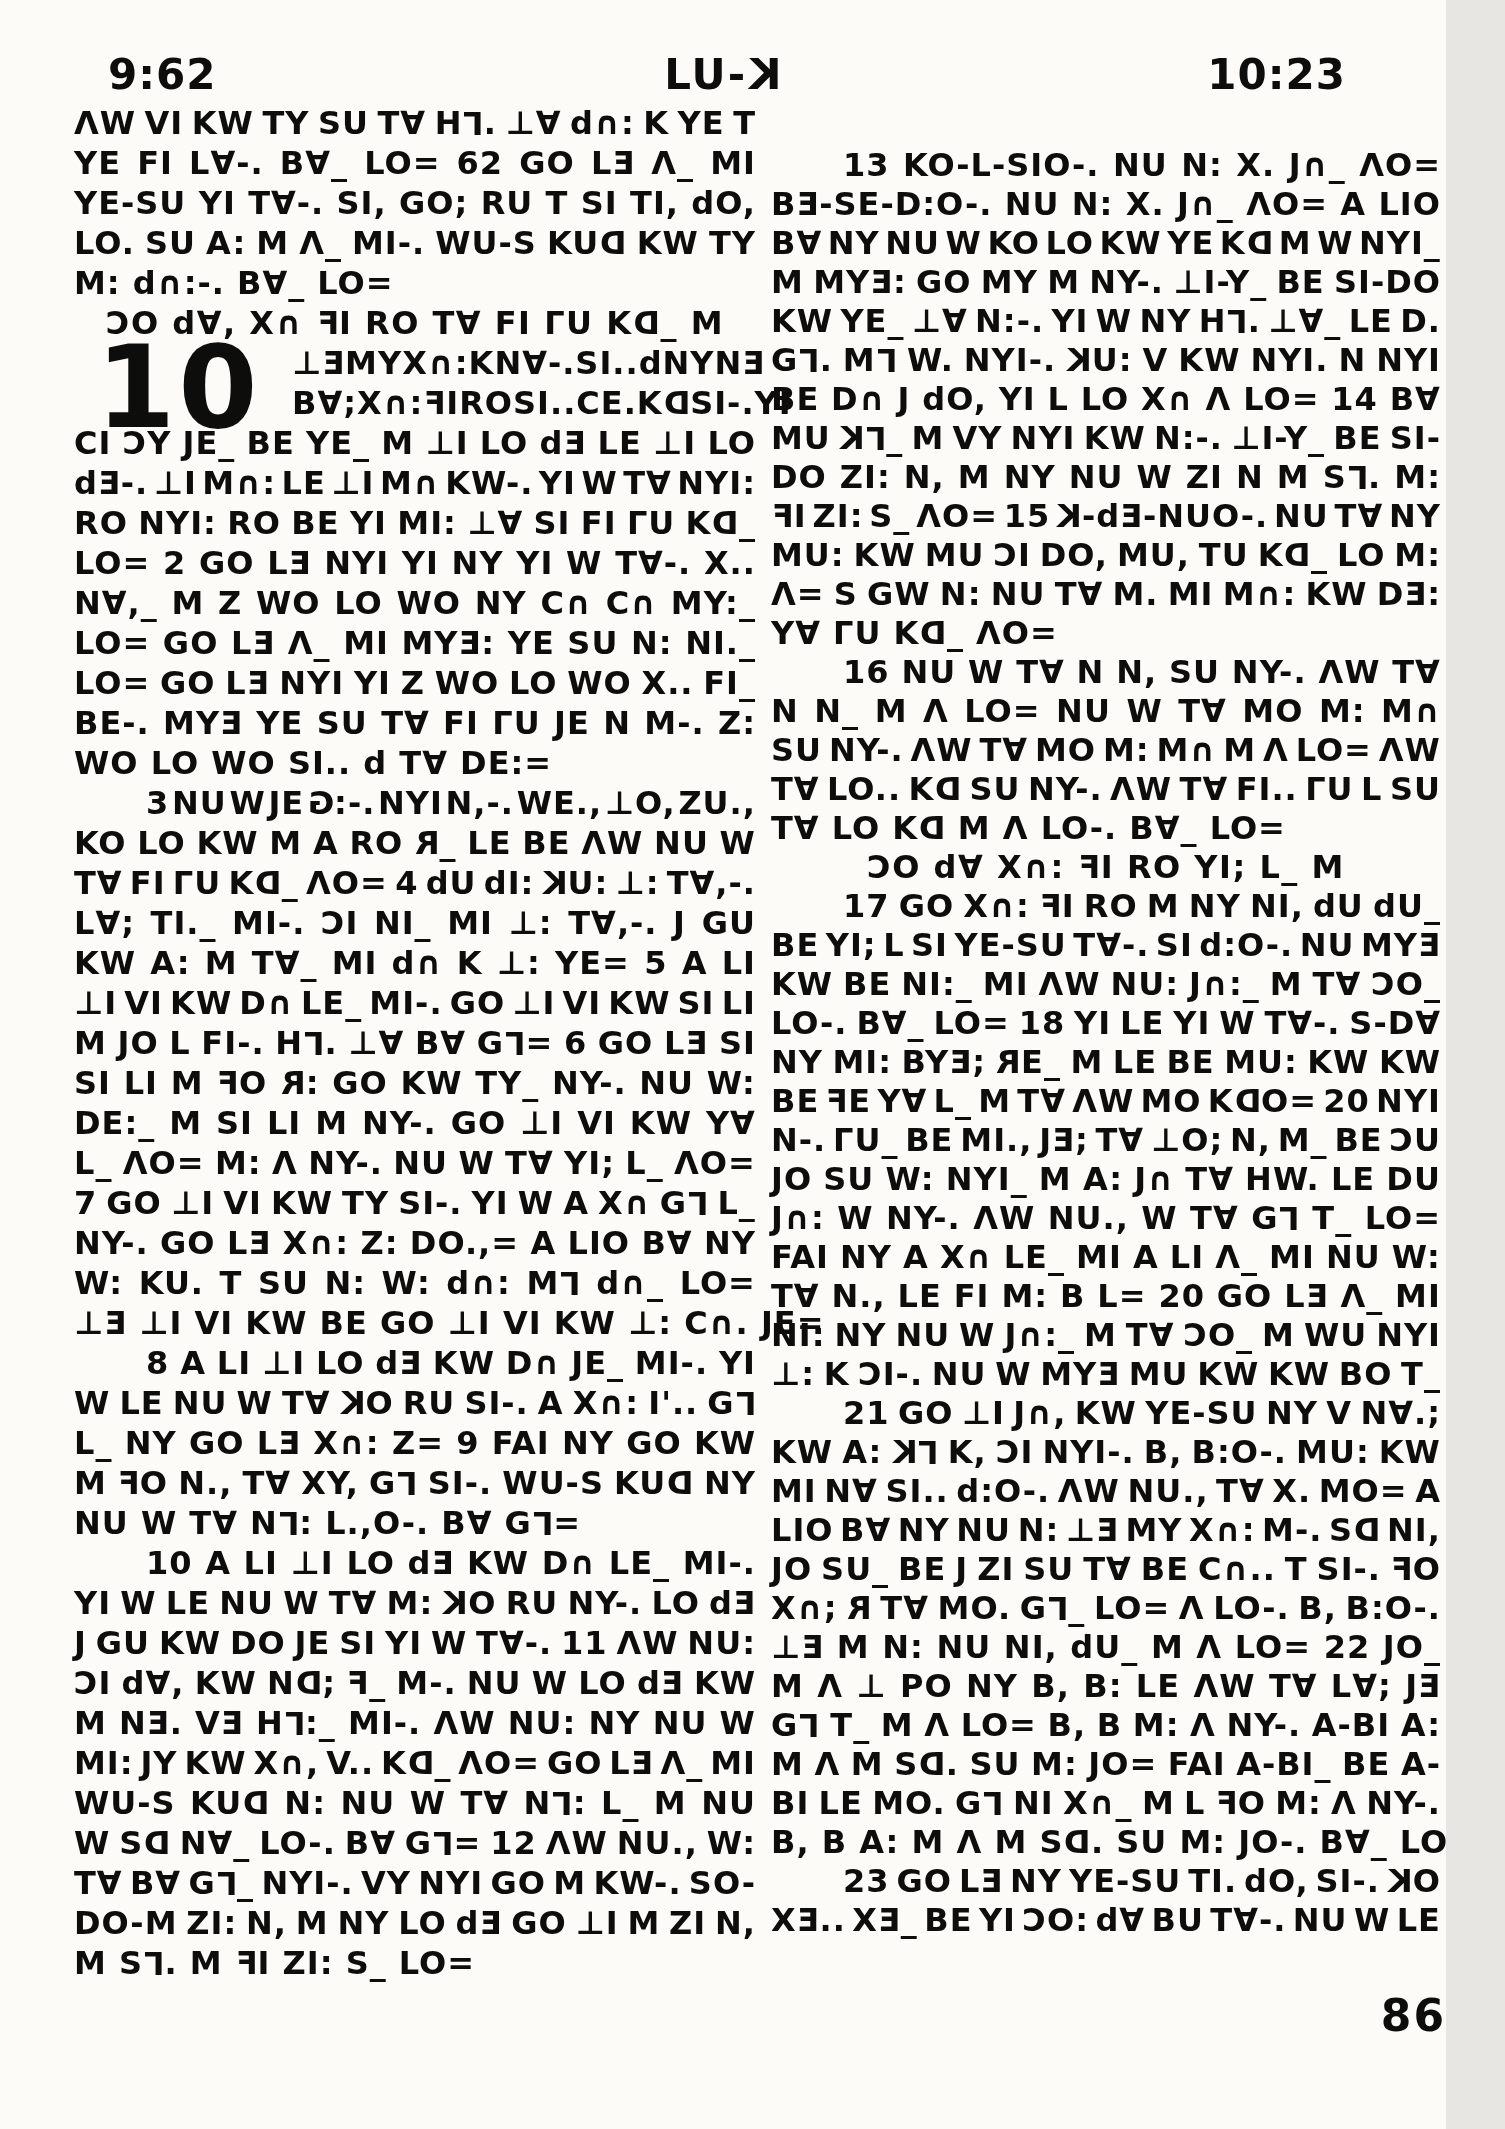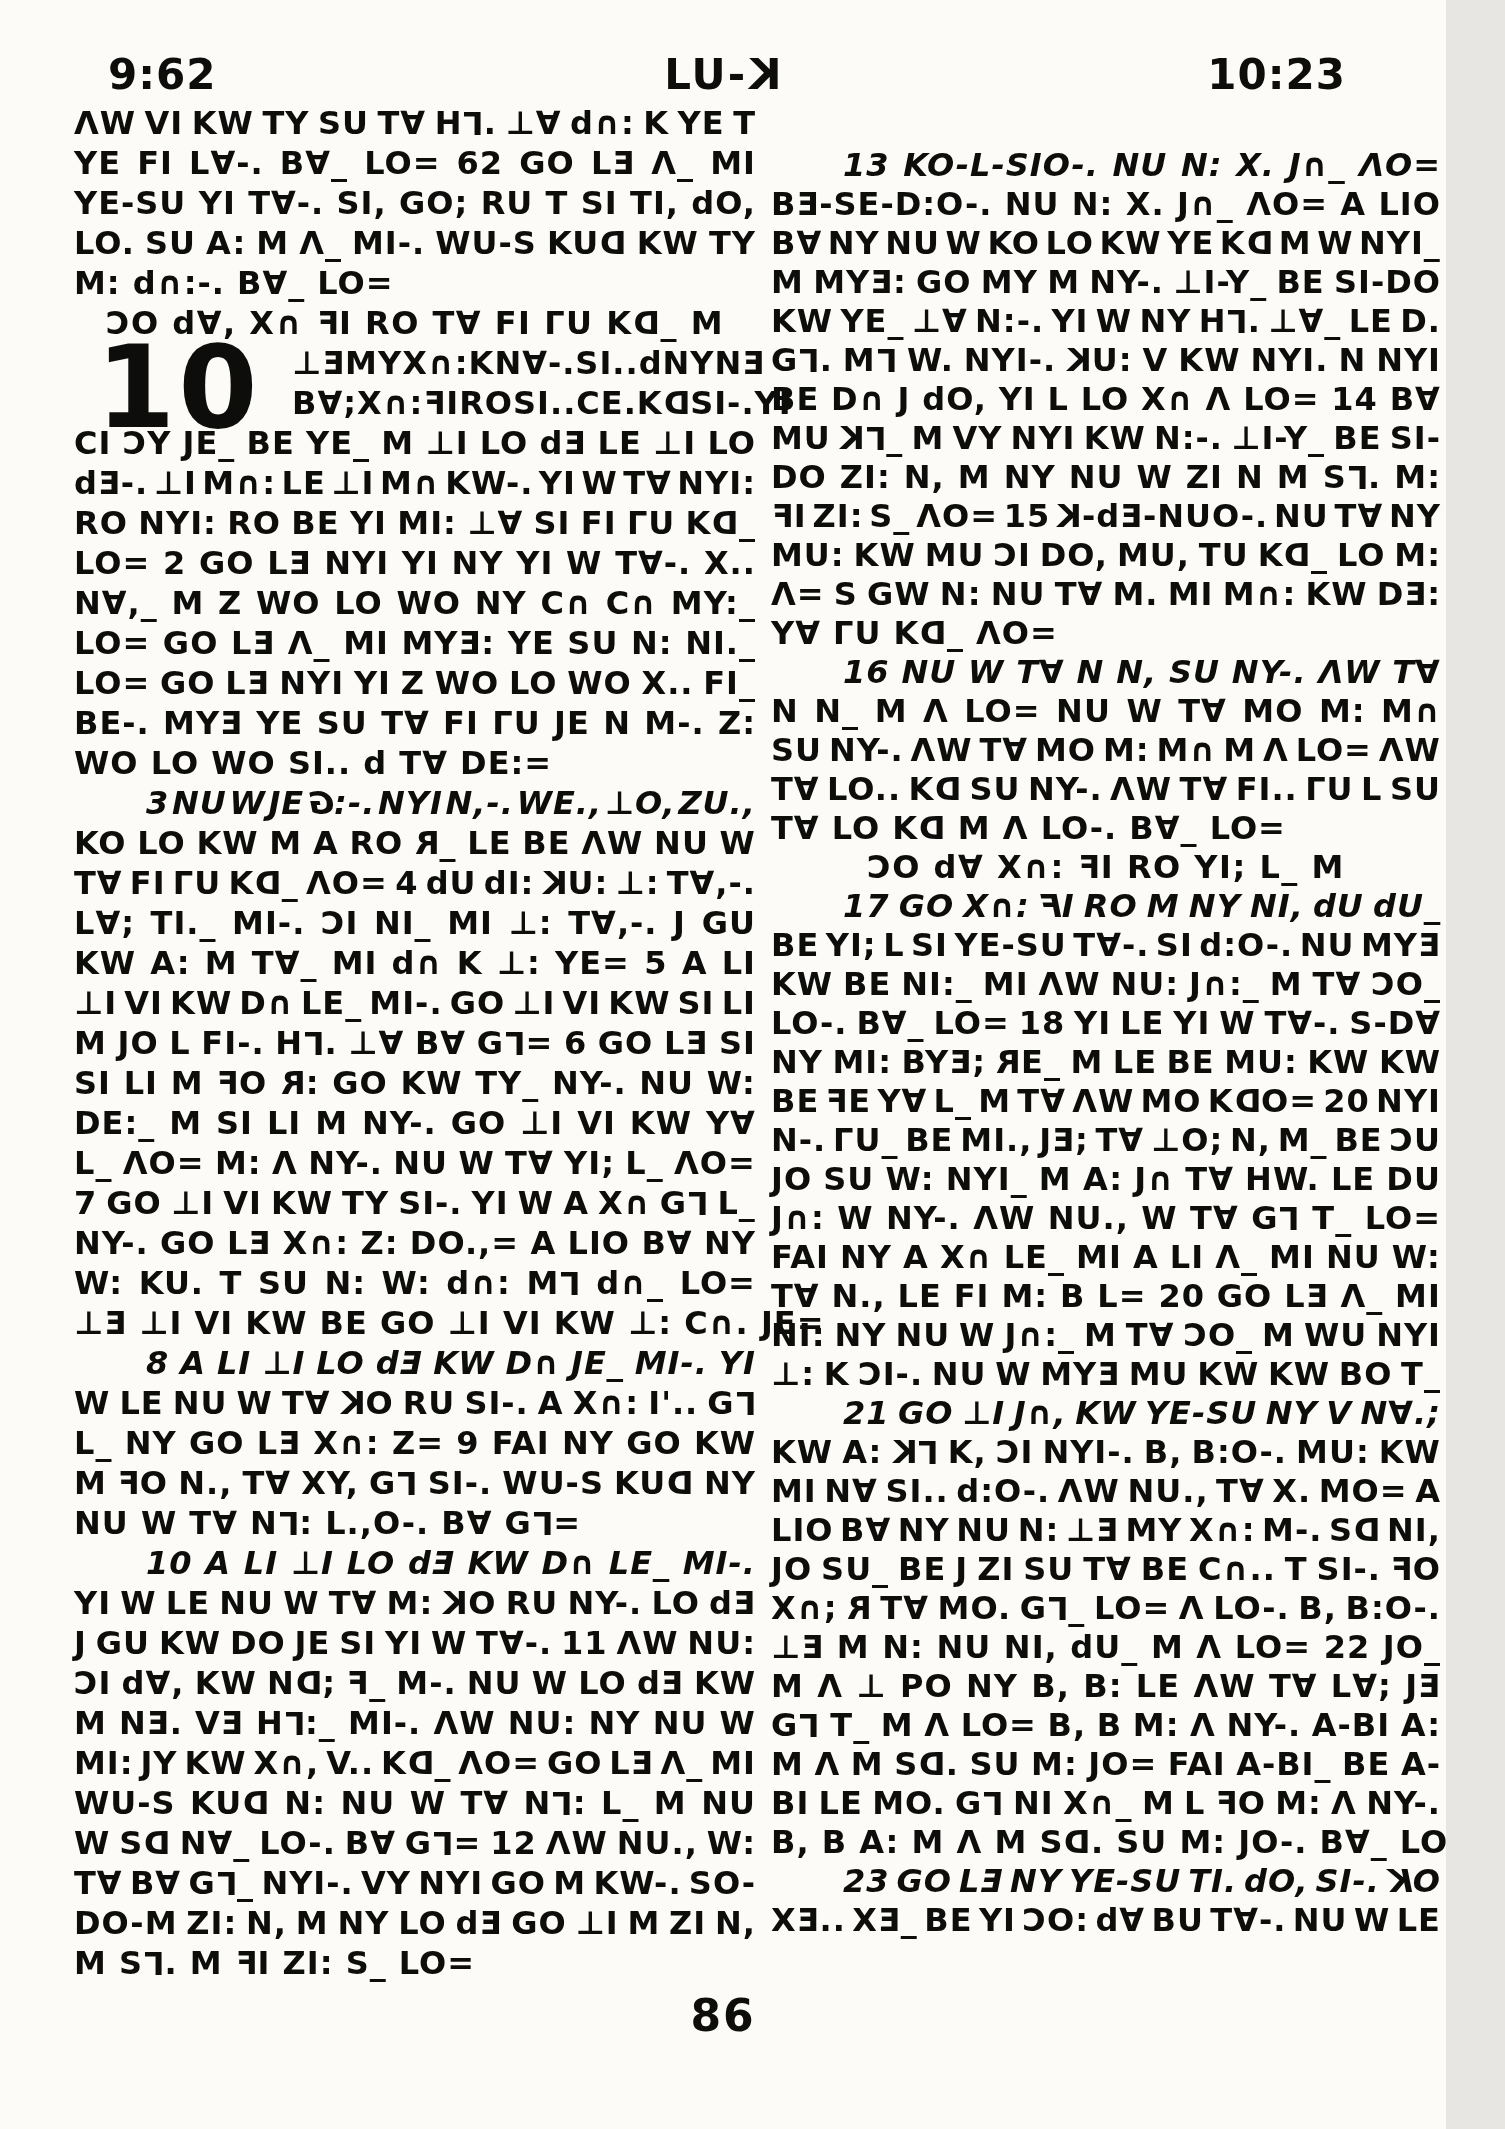--- a/index.html
+++ b/index.html
@@ -24,35 +24,35 @@
     height:40px;
     font-size:32px;
     letter-spacing:1px;
     white-space:nowrap;
     display:flex;
     justify-content:space-between;
     align-items:baseline;
   }
   .col.right .line{height:39px;}
   .line.e{display:block;}
-  .line.i{padding-left:72px;font-style:italic;}
+  .line.i{padding-left:72px;}
   .line.h{display:block;text-align:center;letter-spacing:1.5px;}
   
   .chap-row{display:flex;height:80px;}
   .chapnum{
     flex:none;width:196px;padding-left:22px;
     font-size:114px;line-height:88px;letter-spacing:3px;
   }
   .chap-lines{flex:1;min-width:0;}
   
   .fx{display:inline-block;transform:scaleX(-1);}
   .fr{display:inline-block;transform:rotate(180deg);}
   .pagenum{
     position:absolute;top:1990px;left:0;width:100%;
-    text-align:center;font-size:44px;letter-spacing:2px;
+    text-align:right;font-size:44px;letter-spacing:2px;
   }
 </style>
 </head>
 <body>
 
 <div class="page">
 
   <div class="hdr-left">9:62</div>
   <div class="hdr-title">LU-<span class="fx">K</span></div>
   <div class="hdr-right">10:23</div>

